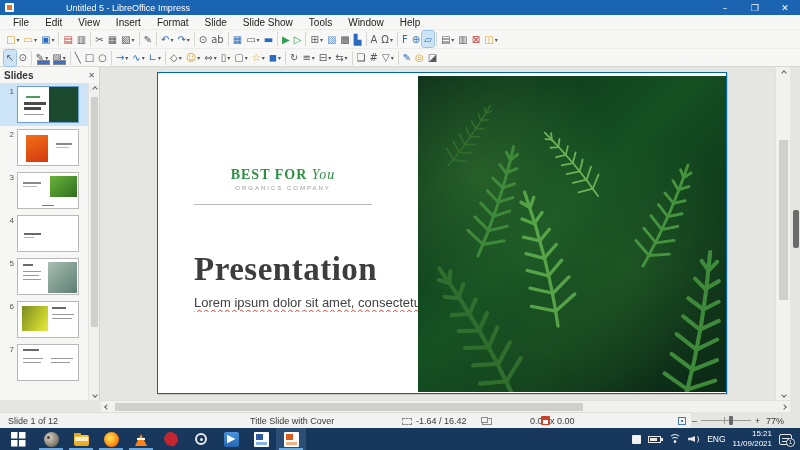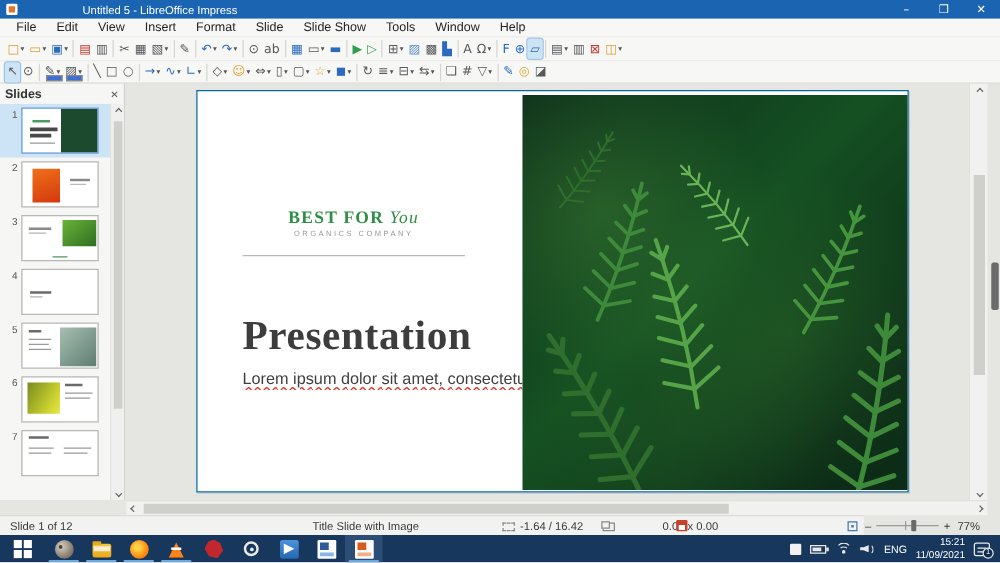--- a/index.html
+++ b/index.html
@@ -562,21 +562,21 @@
         <i></i>
       </span>
     <span class="hsc-thumb"></span>
     <span class="harr rt">
         <i></i>
       </span>
   </div>
 
   <div class="statusbar">
     <span class="sb sb-slideinfo">Slide 1 of 12</span>
-    <span class="sb sb-layout">Title Slide with Image</span>
+    <span class="sb sb-layout">Title Slide with Cover</span>
     <span class="pos-ico"></span>
     <span class="sb sb-pos">-1.64 / 16.42</span>
     <span class="size-ico"></span>
     <span class="sb sb-size">0.00 x 0.00</span>
     <span class="unsaved-ico"></span>
     <span class="fit-ico"></span>
     <span class="sb sb-zminus">–</span>
     <span class="zoom-track"></span>
     <span class="zoom-tick"></span>
     <span class="zoom-thumb"></span>

